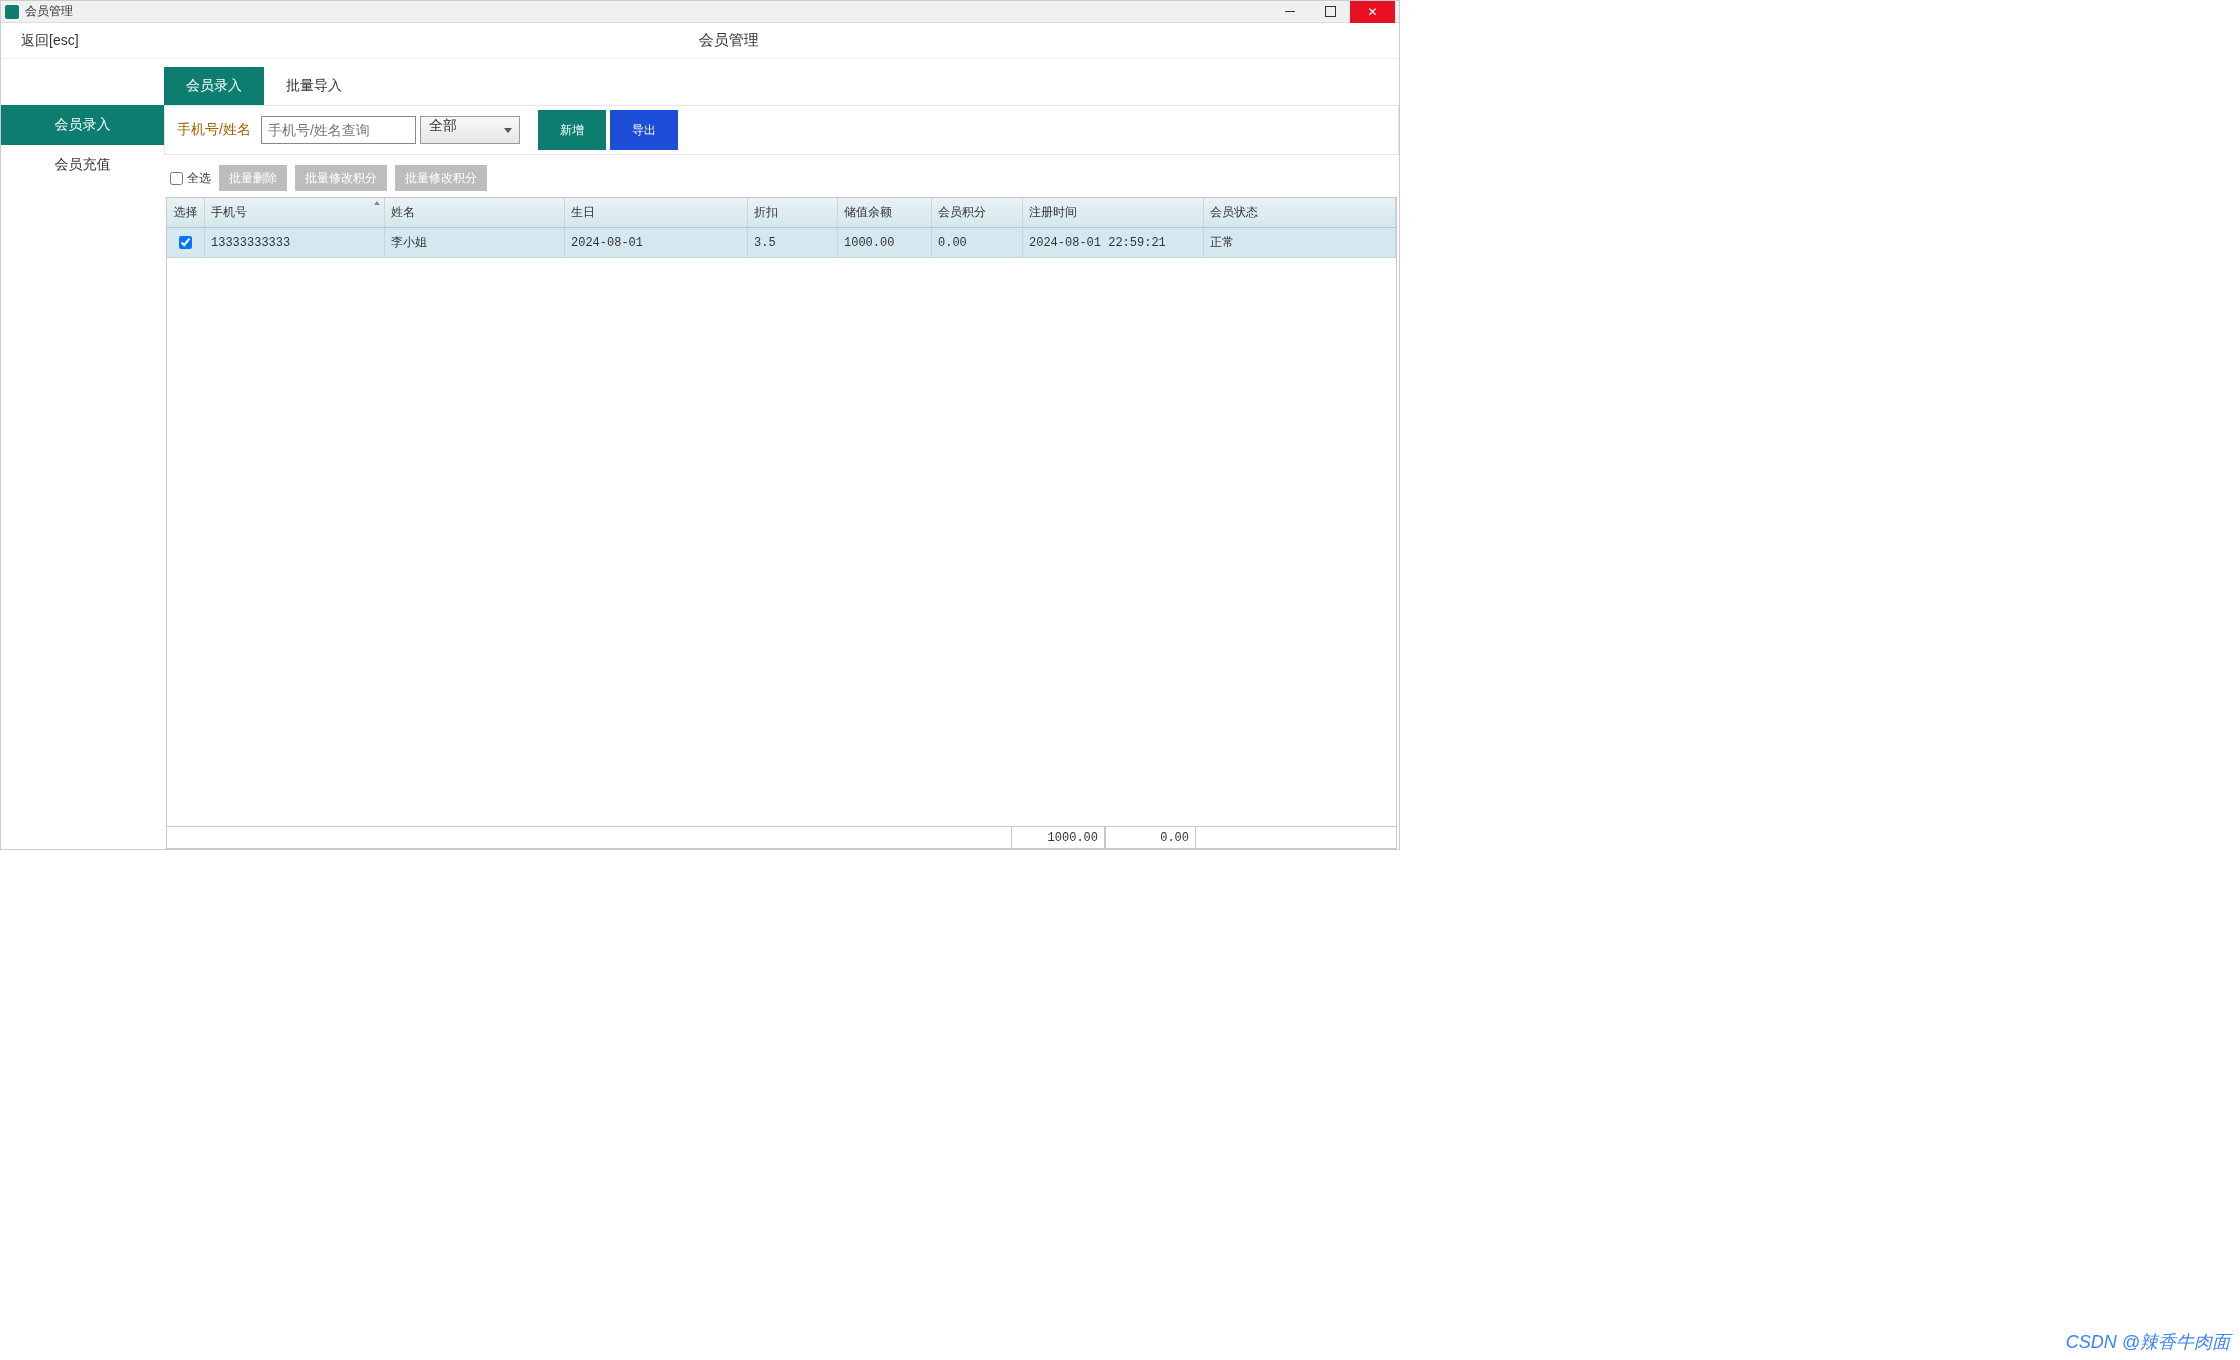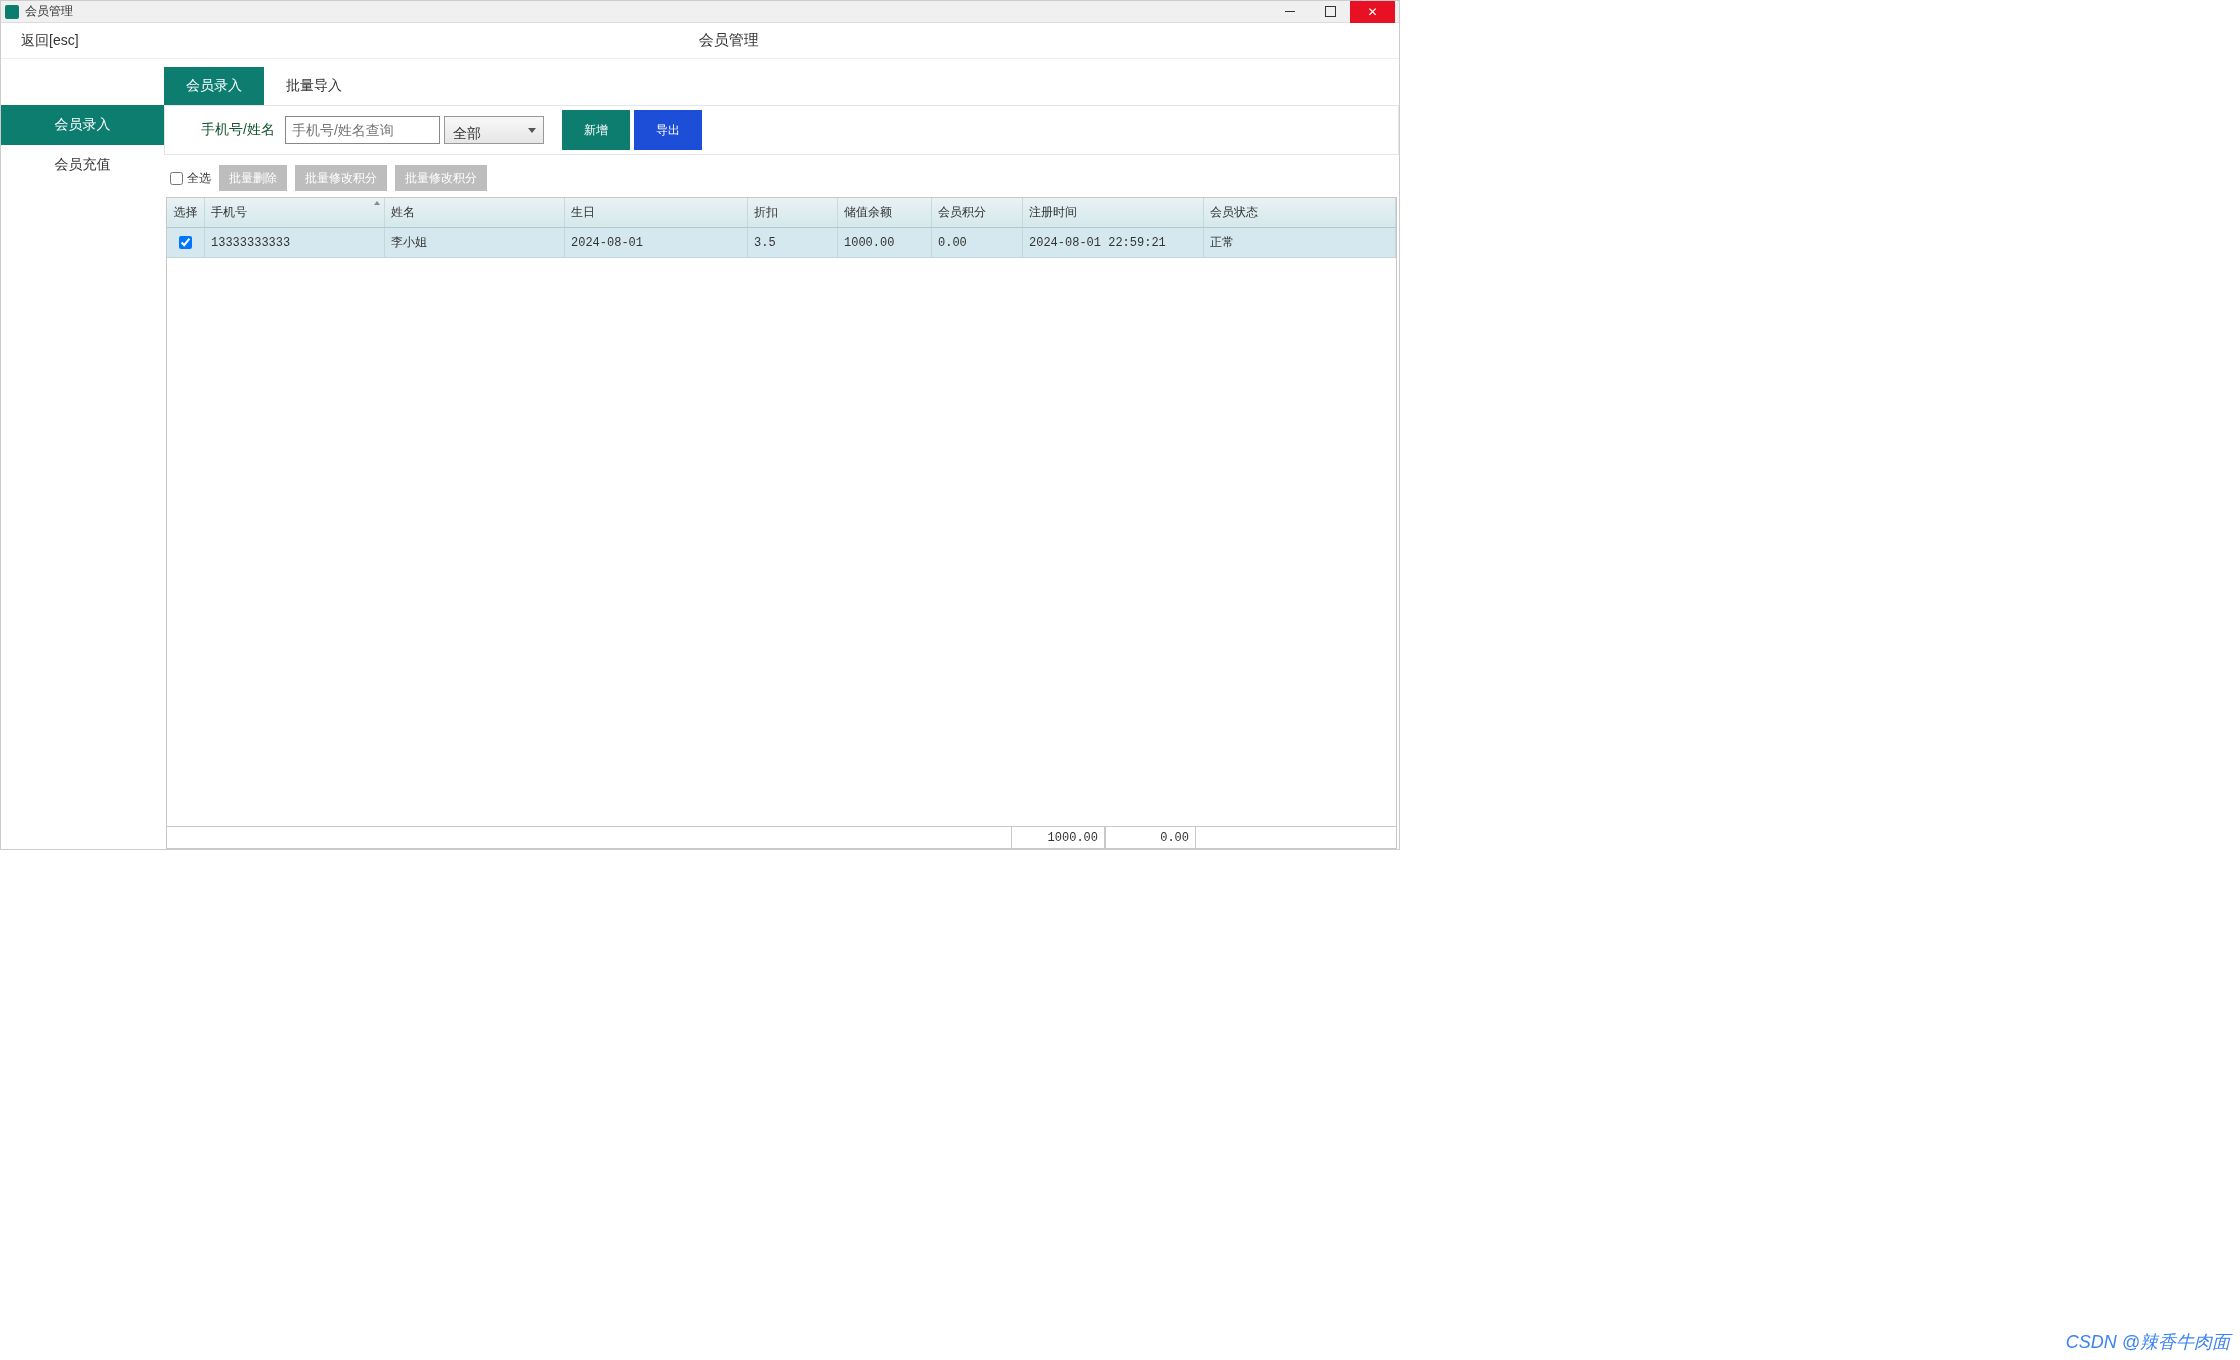--- a/index.html
+++ b/index.html
@@ -21,23 +21,23 @@
 .body { flex: 1; display: flex; overflow: hidden; }
 .sidebar { width: 163px; display: flex; flex-direction: column; }
 .sidebar-top-gap { height: 46px; }
 .side-item { height: 40px; display: flex; align-items: center; justify-content: center; font-size: 14px; cursor: pointer; }
 .side-item.active { background: #0d7d70; color: #fff; }
 .main { flex: 1; display: flex; flex-direction: column; overflow: hidden; }
 .tabs { display: flex; height: 46px; align-items: flex-end; padding-left: 0; }
 .tab { padding: 10px 22px; font-size: 14px; cursor: pointer; }
 .tab.active { background: #0d7d70; color: #fff; }
 .filterbar { display: flex; align-items: center; height: 50px; padding: 0 6px; border: 1px solid #e5e5e5; gap: 4px; }
-.filter-label { color: #14532d; font-size: 14px; padding: 0 6px; margin-left: 24px; }
+.filter-label { color: #a16207; font-size: 14px; padding: 0 6px; }
 .text-input { height: 28px; border: 1px solid #888; padding: 0 6px; font-size: 14px; width: 155px; }
-.select { height: 28px; border: 1px solid #999; background: linear-gradient(#f8f8f8,#e6e6e6); padding: 0 22px 0 8px; font-size: 14px; width: 100px; position: relative; cursor: pointer; display: flex; align-items: flex-end; }
+.select { height: 28px; border: 1px solid #999; background: linear-gradient(#f8f8f8,#e6e6e6); padding: 0 22px 0 8px; font-size: 14px; width: 100px; position: relative; cursor: pointer; display: flex; align-items: flex-start; }
 .select::after { content: ""; position: absolute; right: 7px; top: 50%; width: 0; height: 0; border-left: 4px solid transparent; border-right: 4px solid transparent; border-top: 5px solid #555; margin-top: -2px; }
 .btn { height: 40px; padding: 0 22px; border: none; color: #fff; font-size: 12px; cursor: pointer; }
 .btn.teal { background: #0d7d70; }
 .btn.gray { background: #1d4ed8; }
 .batchbar { display: flex; align-items: center; height: 34px; padding: 0 6px; gap: 8px; margin-top: 6px; }
 .select-all { display: flex; gap: 4px; font-size: 12px; cursor: pointer; }
 .select-all input { cursor: pointer; }
 .btn-sm { height: 26px; padding: 0 10px; border: none; background: #bdbdbd; color: #fff; font-size: 12px; cursor: pointer; }
 .table-wrap { flex: 1; border: 1px solid #c8c8c8; margin: 2px 2px 0 2px; display: flex; flex-direction: column; overflow: hidden; }
 .thead, .trow { display: flex; }

